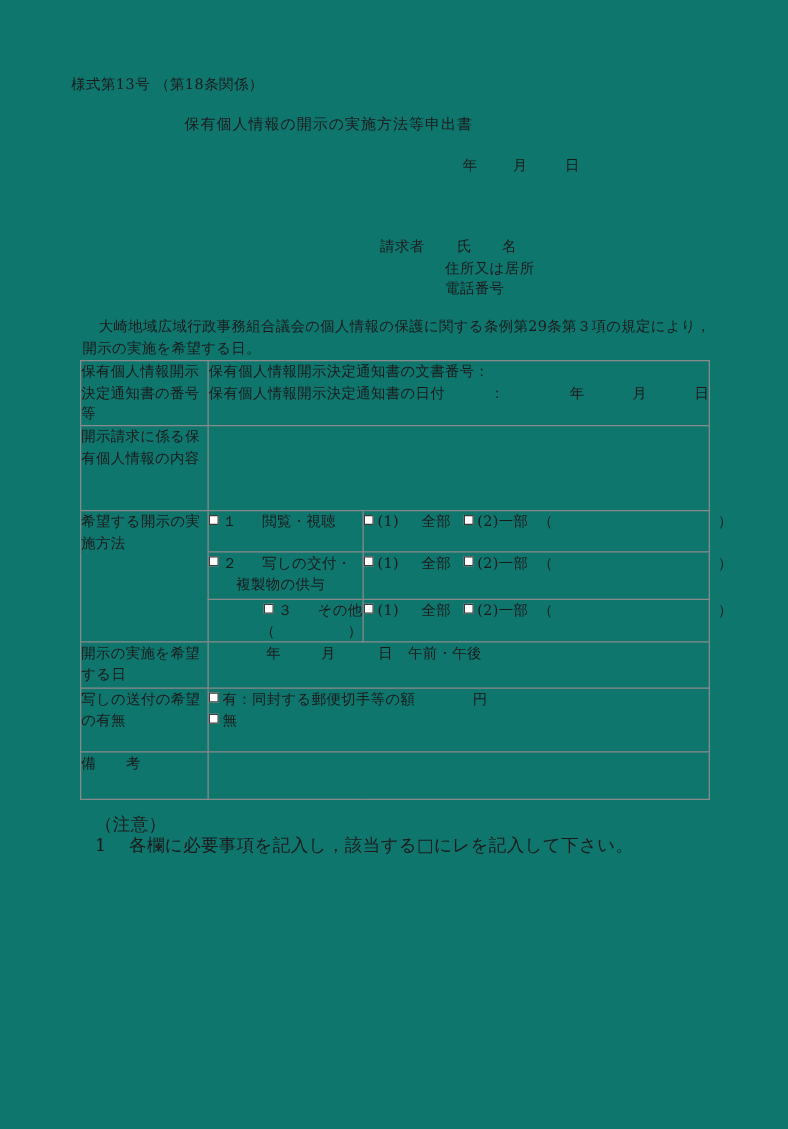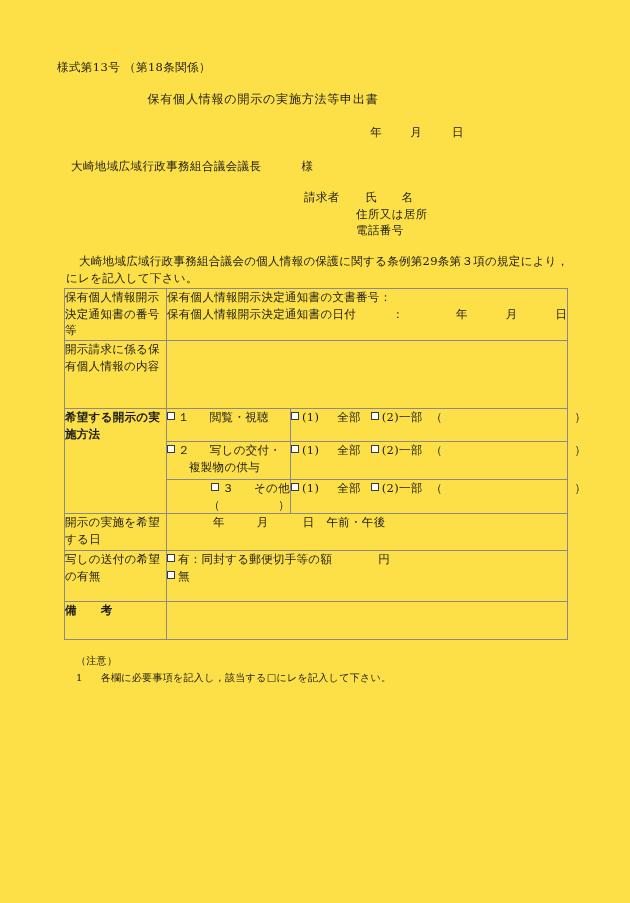--- a/index.html
+++ b/index.html
@@ -9,21 +9,21 @@
     background: #ffffff;
   }
   body {
     font-family: "DejaVu Serif", "Liberation Serif", serif;
     color: #1a1a1a;
   }
   .page {
     position: relative;
     width: 630px;
     height: 903px;
-    background: #fde047;
+    background: #0f766e;
     overflow: hidden;
     box-sizing: border-box;
   }
 
   
   .form-no {
     position: absolute;
     left: 57px;
     top: 60px;
     font-size: 11.5px;
@@ -103,21 +103,20 @@
     vertical-align: top;
     letter-spacing: 0.3px;
   }
   .lbl {
     width: 102px;
     padding: 6px 0 6px 7px;
     line-height: 16.5px;
   }
   .lbl-mid {
     vertical-align: middle;
-    font-weight: bold;
   }
   .cellbody {
     padding: 6px 0 6px 7px;
     line-height: 16.5px;
   }
   .cellbody-mid {
     vertical-align: middle;
   }
 
   .row-h1 { height: 52px; padding-left: 25px; }
@@ -175,53 +174,50 @@
     vertical-align: 1px;
     box-sizing: border-box;
     background: #fff;
   }
 
   
   .notes {
     position: absolute;
     left: 76px;
     top: 652px;
-    font-size: 10px;
+    font-size: 14px;
     line-height: 17px;
     letter-spacing: 0.3px;
   }
   .notes .note-row { white-space: nowrap; }
   .notes .note-num { padding-right: 18px; }
 </style>
 </head>
 <body>
 
 <div class="page">
 
   <div class="form-no">様式第13号 （第18条関係）</div>
 
   <div class="doc-title">保有個人情報の開示の実施方法等申出書</div>
 
   <div class="date-line">
     <span class="sp-a">年</span><span class="sp-b">月</span><span>日</span>
   </div>
 
-  <div class="addressee">
-    <span>大崎地域広域行政事務組合議会議長</span><span class="sama">様</span>
-  </div>
 
   <div class="requester">
     <div class="rq-row">
       <span class="rq-label">請求者</span><span>氏</span><span class="nm-gap">名</span>
     </div>
     <div class="rq-row indent">住所又は居所</div>
     <div class="rq-row indent">電話番号</div>
   </div>
 
-  <div class="intro">大崎地域広域行政事務組合議会の個人情報の保護に関する条例第29条第３項の規定により，にレを記入して下さい。</div>
+  <div class="intro">大崎地域広域行政事務組合議会の個人情報の保護に関する条例第29条第３項の規定により，開示の実施を希望する日。</div>
 
   <table class="form-table">
     <colgroup>
       <col style="width:102px">
       <col style="width:124px">
       <col>
     </colgroup>
     <tbody>
 
       <tr class="row-h1">

